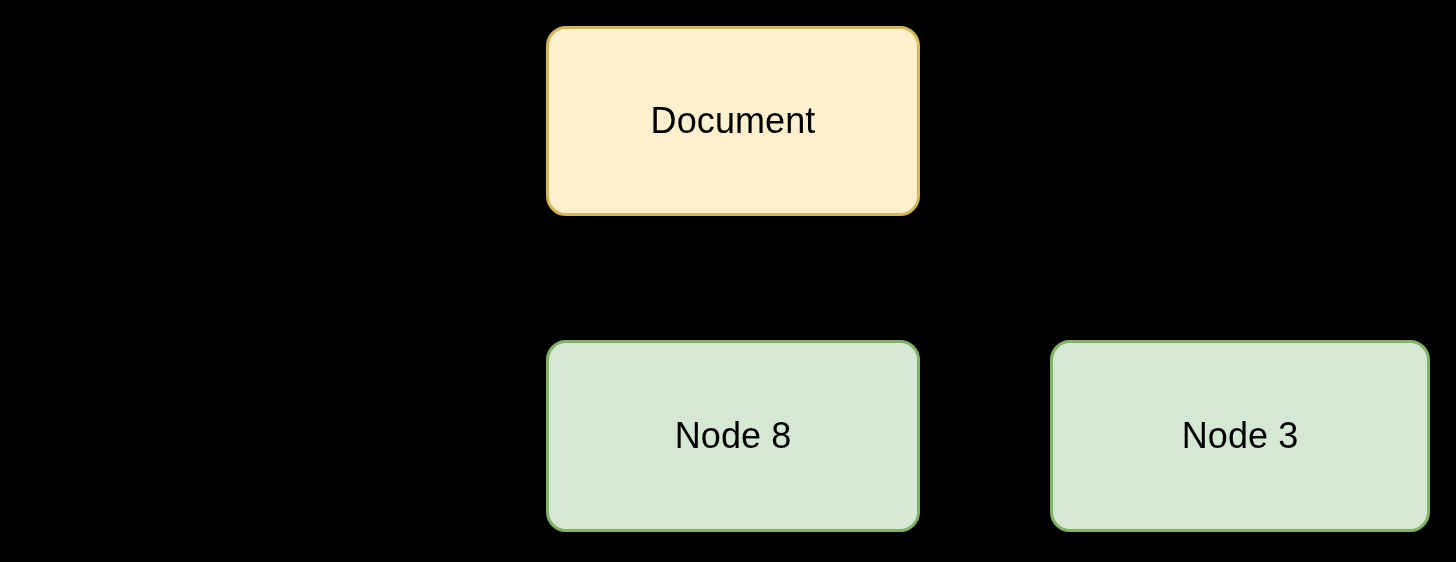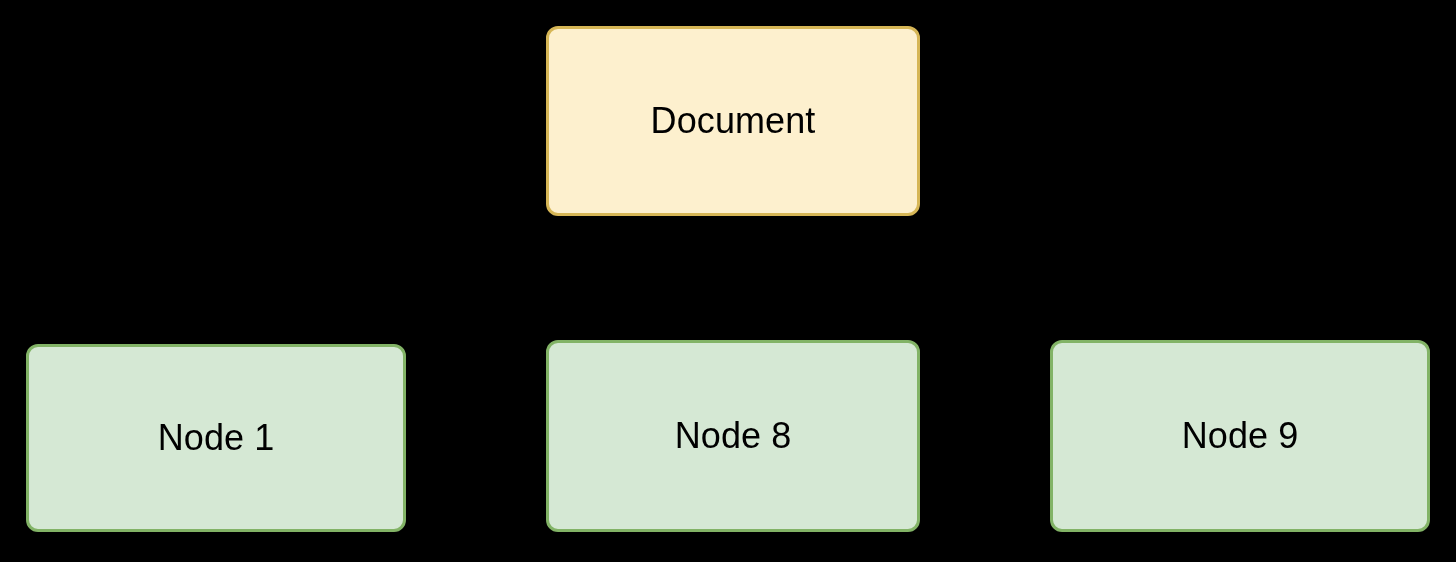--- a/index.html
+++ b/index.html
@@ -14,21 +14,21 @@
   #canvas {
     position: relative;
     width: 1456px;
     height: 562px;
     background: #000000;
     overflow: hidden;
   }
   .node {
     position: absolute;
     box-sizing: border-box;
-    border-radius: 12px;
+    border-radius: 20px;
     display: flex;
     align-items: center;
     justify-content: center;
     text-align: center;
   }
   .node-label {
     font-size: 36px;
     line-height: 1.1;
     color: #000000;
     letter-spacing: 0.1px;
@@ -74,25 +74,22 @@
   <div class="anchor" style="left:916px; top:118px;"></div>
   <div class="anchor" style="left:730px; top:209px;"></div>
   <div class="anchor" style="left:280px; top:341px;"></div>
   <div class="anchor" style="left:730px; top:334px;"></div>
   <div class="anchor" style="left:1236px; top:334px;"></div>
 
   <div class="node document" style="left:546px; top:26px; width:374px; height:190px;">
     <span class="node-label">Document</span>
   </div>
 
-  <div class="node process" style="left:26px; top:344px; width:380px; height:188px;">
-    <span class="node-label">Node 1</span>
-  </div>
 
   <div class="node process" style="left:546px; top:340px; width:374px; height:192px;">
     <span class="node-label">Node 8</span>
   </div>
 
   <div class="node process" style="left:1050px; top:340px; width:380px; height:192px;">
-    <span class="node-label">Node 9</span>
+    <span class="node-label">Node 3</span>
   </div>
 
 </div>
 
 </body></html>

